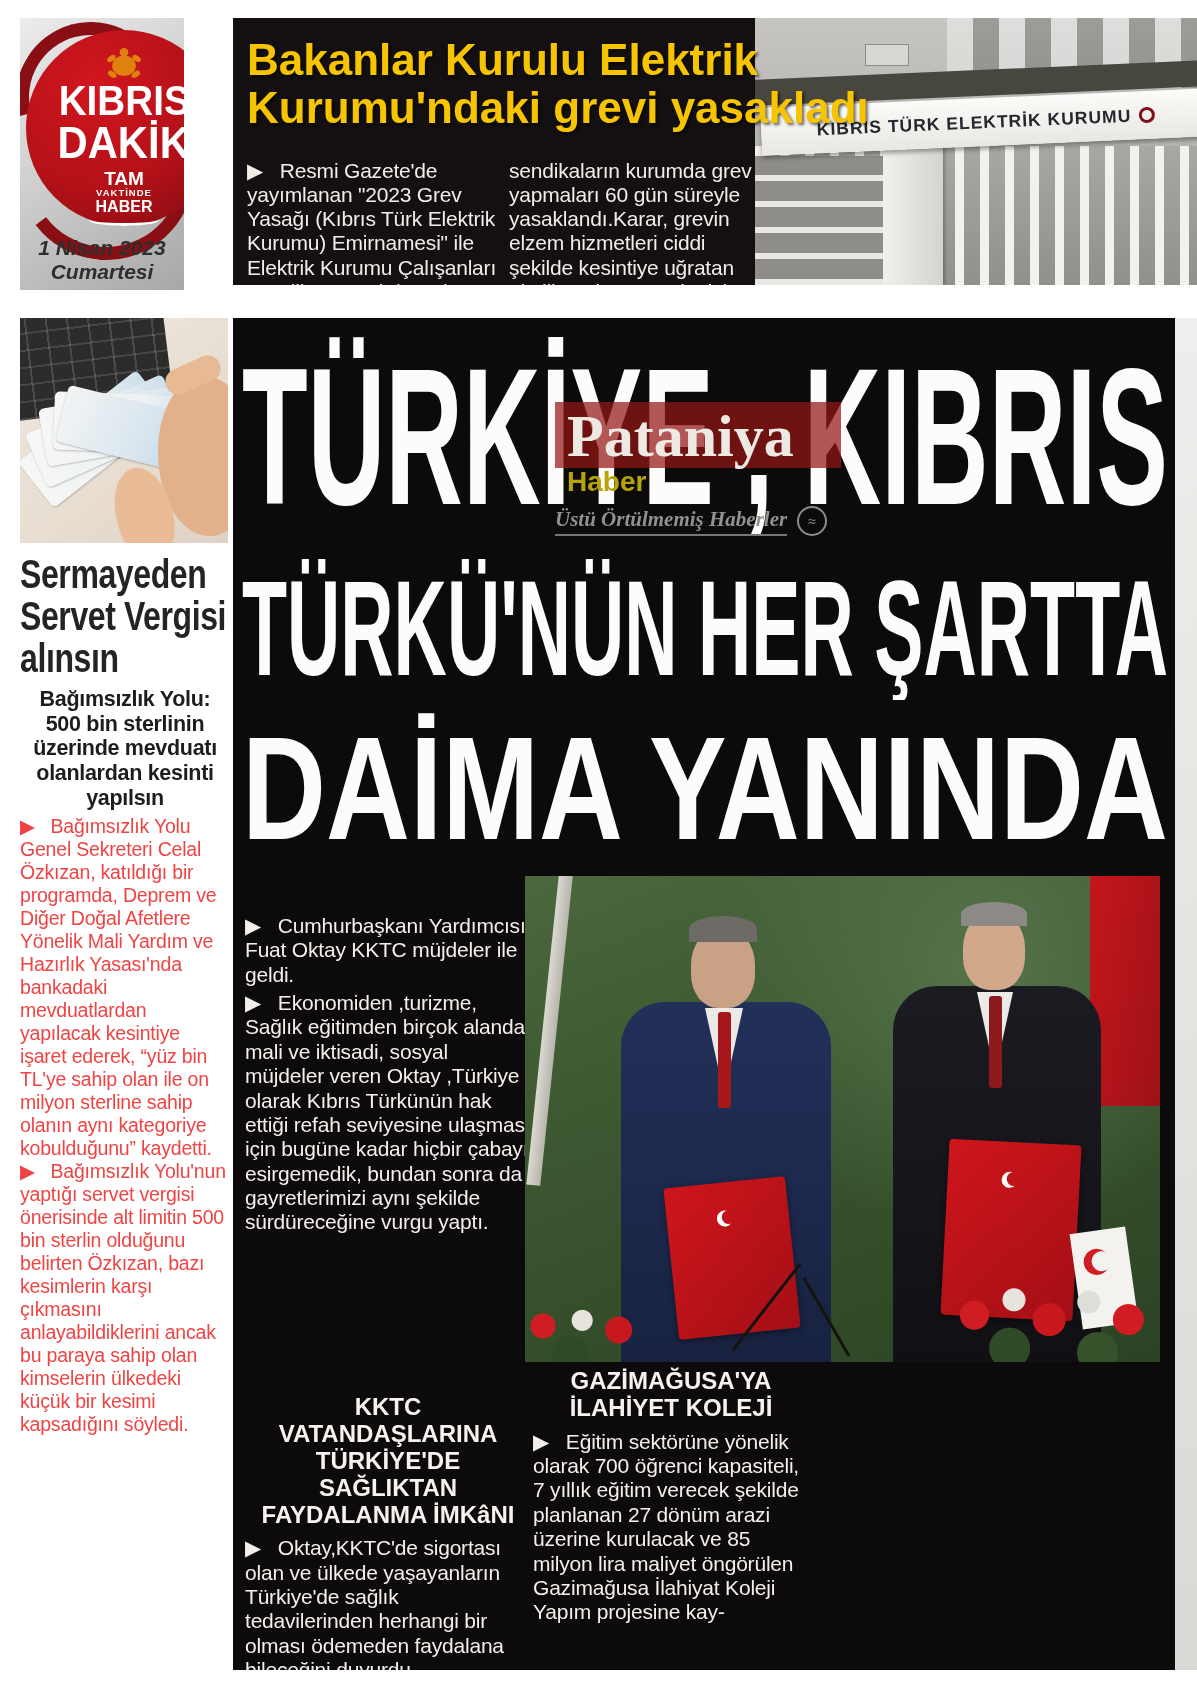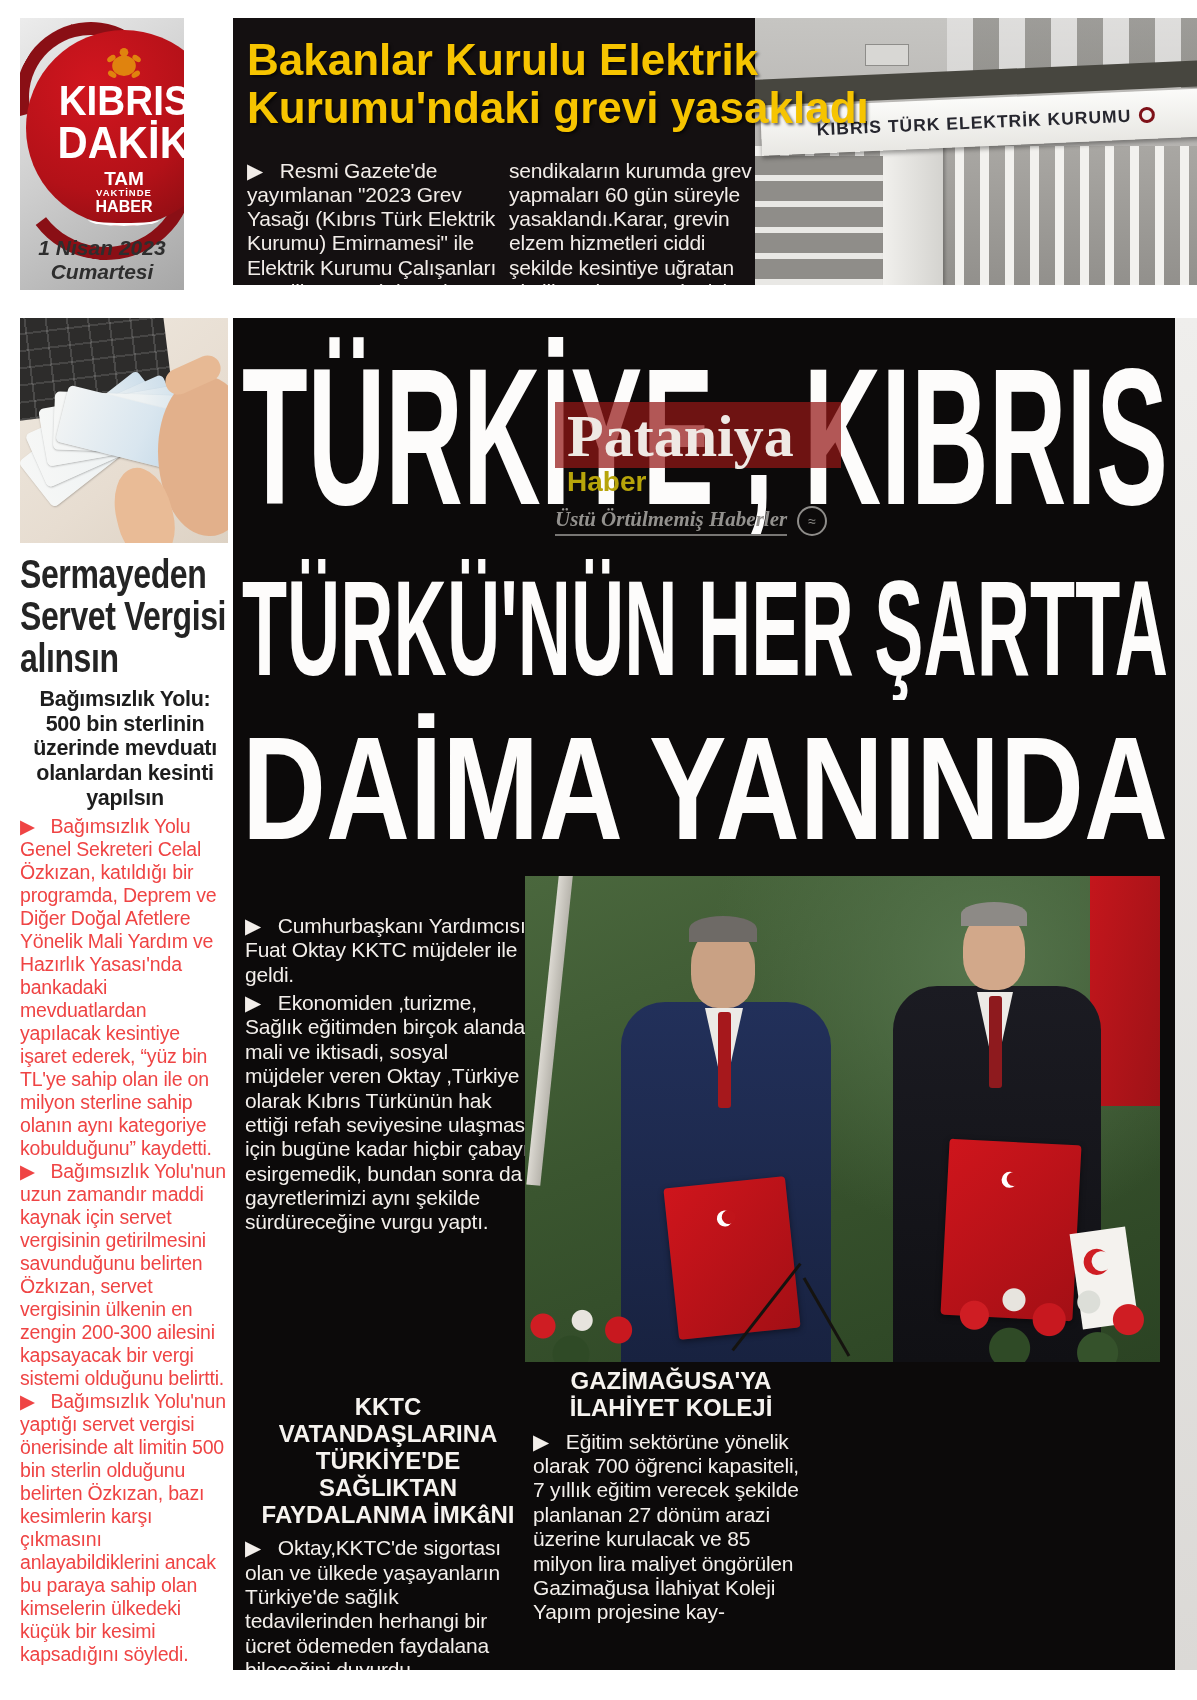--- a/index.html
+++ b/index.html
@@ -193,21 +193,20 @@
         <span class="note-value">100</span>
       </div>
       <div class="mp-hand"></div>
       <div class="mp-finger"></div>
       <div class="mp-thumb"></div>
     </div>
     <h2 class="left-headline">Sermayeden Servet Vergisi alınsın</h2>
     <h3 class="left-subhead">Bağımsızlık Yolu: 500 bin sterlinin üzerinde mevduatı olanlardan kesinti yapılsın</h3>
     <div class="left-body">
       <p>▶   Bağımsızlık Yolu Genel Sekreteri Celal Özkızan, katıldığı bir programda, Deprem ve Diğer Doğal Afetlere Yönelik Mali Yardım ve Hazırlık Yasası'nda bankadaki mevduatlardan yapılacak kesintiye işaret ederek, “yüz bin TL'ye sahip olan ile on milyon sterline sahip olanın aynı kategoriye kobulduğunu” kaydetti.</p>
-      <p>▶   Bağımsızlık Yolu'nun uzun zamandır maddi kaynak için servet vergisinin getirilmesini savunduğunu belirten Özkızan, servet vergisinin ülkenin en zengin 200-300 ailesini kapsayacak bir vergi sistemi olduğunu belirtti.</p>
       <p>▶   Bağımsızlık Yolu'nun yaptığı servet vergisi önerisinde alt limitin 500 bin sterlin olduğunu belirten Özkızan, bazı kesimlerin karşı çıkmasını anlayabildiklerini ancak bu paraya sahip olan kimselerin ülkedeki küçük bir kesimi kapsadığını söyledi.</p>
     </div>
   </aside>
 
   <section class="main-block">
     <svg class="hl hl1" viewBox="0 0 940 132" preserveAspectRatio="none">
       <text x="1" y="110" font-size="120" textLength="936" lengthAdjust="spacingAndGlyphs">TÜRKİYE , KIBRIS</text>
     </svg>
     <svg class="hl hl2" viewBox="0 0 940 132" preserveAspectRatio="none">
       <text x="1" y="110" font-size="120" textLength="936" lengthAdjust="spacingAndGlyphs">TÜRKÜ'NÜN HER ŞARTTA</text>
@@ -278,21 +277,21 @@
       <div class="bouquet" style="left:-10px;bottom:-8px;width:140px;height:80px;
            background:
              radial-gradient(circle at 20% 45%, #cf1d23 0 12px, rgba(0,0,0,0) 13px),
              radial-gradient(circle at 48% 38%, #e7e4de 0 10px, rgba(0,0,0,0) 11px),
              radial-gradient(circle at 74% 50%, #c8181f 0 13px, rgba(0,0,0,0) 14px),
              radial-gradient(circle at 40% 80%, #2f4a26 0 18px, rgba(0,0,0,0) 19px);"></div>
     </div>
 
     <div class="colA">
       <h3 class="dark-heading">KKTC VATANDAŞLARINA TÜRKİYE'DE SAĞLIKTAN FAYDALANMA İMKâNI</h3>
-      <p class="dark-para">▶   Oktay,KKTC'de sigortası olan ve ülkede yaşayanların Türkiye'de sağlık tedavilerinden herhangi bir ücret ödemeden faydalana bileceğini duyurdu.</p>
+      <p class="dark-para">▶   Oktay,KKTC'de sigortası olan ve ülkede yaşayanların Türkiye'de sağlık tedavilerinden herhangi bir olması ödemeden faydalana bileceğini duyurdu.</p>
     </div>
     <div class="colB">
       <h3 class="dark-heading">GAZİMAĞUSA'YA İLAHİYET KOLEJİ</h3>
       <p class="dark-para">▶   Eğitim sektörüne yönelik olarak 700 öğrenci kapasiteli, 7 yıllık eğitim verecek şekilde planlanan 27 dönüm arazi üzerine kurulacak ve 85 milyon lira maliyet öngörülen Gazimağusa İlahiyat Koleji Yapım projesine kay-</p>
     </div>
   </section>
 
   <div class="right-strip"></div>
 </div>
 

